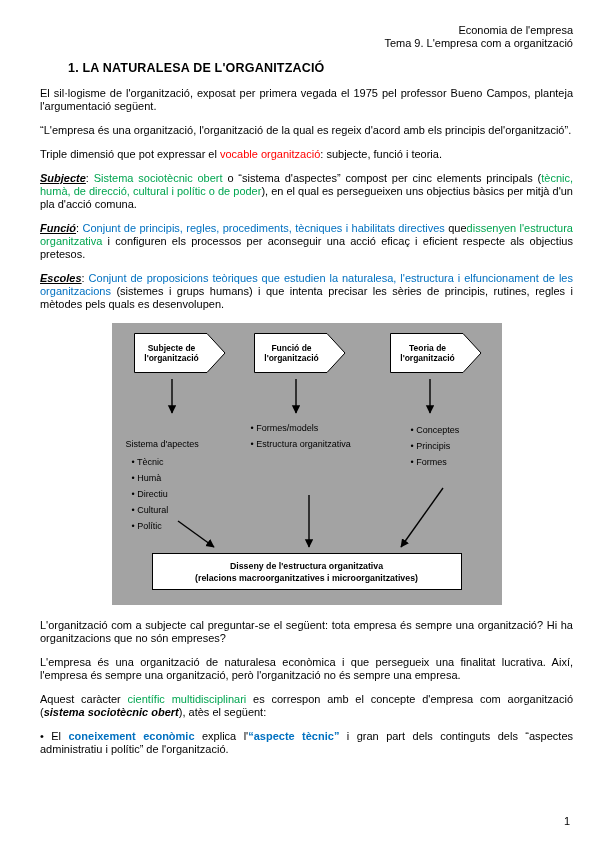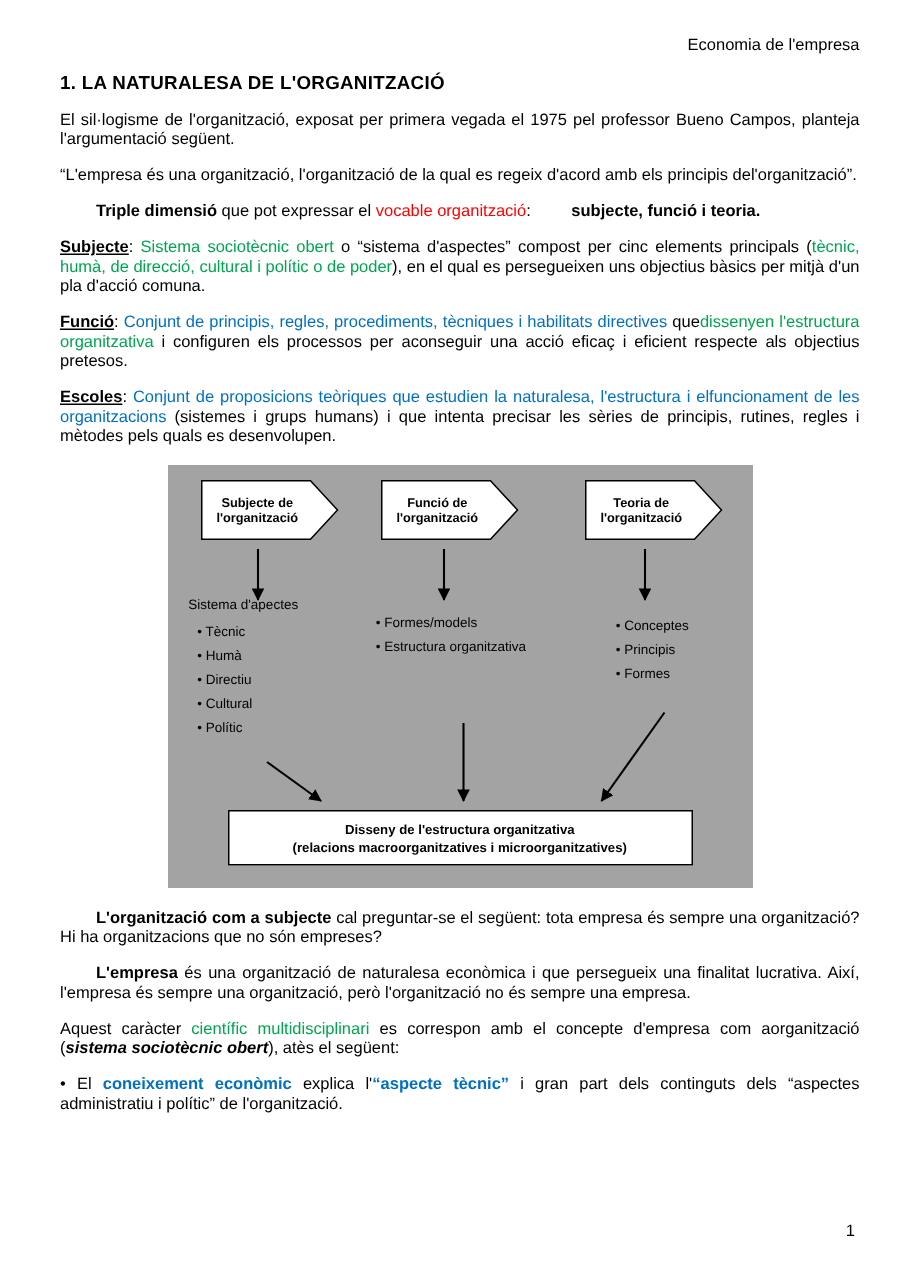--- a/index.html
+++ b/index.html
@@ -6,27 +6,27 @@
   html,body { background:#ffffff; }
   body {
     width:600px; height:848px; position:relative; overflow:hidden;
     font-family:"Liberation Sans", sans-serif;
     font-size:11px; color:#000; line-height:13px;
   }
   .page { padding:24px 27px 0 40px; }
 
   .doc-header { text-align:right; margin-bottom:12px; }
 
-  .title { font-size:12.5px; font-weight:bold; margin-bottom:12px; letter-spacing:0.2px; }
+  .title { font-size:12.5px; font-weight:bold; margin-bottom:12px; letter-spacing:0.2px;margin-left:28px; }
 
   .para { text-align:justify; margin-bottom:11px; }
 
   
-  .st-b    { font-weight:bold;margin-left:24px; }
-  .st-bu   { font-weight:bold; text-decoration:underline; }
+  .st-b    { font-weight:normal; }
+  .st-bu   { font-weight:bold; text-decoration:underline;font-style:italic; }
   .st-bi   { font-weight:bold; font-style:italic; }
   .st-red  { color:#ff0000; }
   .st-green{ color:#00a550; }
   .st-blue { color:#0070c0; }
   .st-blueb{ color:#0070c0; font-weight:bold; }
 
   
   .diagram {
     position:relative; width:390px; height:282px;
     background:#a3a3a3; margin:12px auto 14px auto;
@@ -38,40 +38,41 @@
     position:absolute; left:3px; right:19px; top:0; bottom:0;
     display:flex; align-items:center; justify-content:center;
     text-align:center; font-size:8.5px; font-weight:bold; line-height:10px;
   }
   .arrows { position:absolute; left:0; top:0; pointer-events:none; }
 
   .col { position:absolute; }
   .col-header { margin-bottom:7px; }
   .col .item { margin-bottom:5px; padding-left:6px; }
   .col .item::before { content:"\2022  "; }
-  .col1 { left:14px;  top:88px; }
+  .col1 { left:14px;  top:116px; }
   .col2 { left:133px; top:100px; }
   .col3 { left:293px; top:102px; }
 
   .bottom-box {
     position:absolute; left:40px; top:230px; width:310px; height:37px;
     background:#ffffff; border:1px solid #000;
     display:flex; flex-direction:column; align-items:center; justify-content:center;
     text-align:center; font-size:8.8px; font-weight:bold; line-height:12px;
   }
 
   .page-number { position:absolute; right:30px; bottom:20px; }
 </style>
 </head>
 <body>
 
 <div class="page">
 
   <div class="doc-header">
     <div>Economia de l'empresa</div>
+    <div>Tema 9. L'empresa com a organització</div>
   </div>
 
   <h1 class="title">1. LA NATURALESA DE L'ORGANITZACIÓ</h1>
 
   <p class="para"><span>El sil·logisme de l'organització, exposat per primera vegada el 1975 pel professor Bueno Campos, planteja l'argumentació següent.</span></p>
   <p class="para"><span>“L'empresa és una organització, l'organització de la qual es regeix d'acord amb els principis del'organització”.</span></p>
   <p class="para"><span class="st-b">Triple dimensió</span><span> que pot expressar el </span><span class="st-red">vocable organització</span><span>: </span><span class="st-b">subjecte, funció i teoria.</span></p>
   <p class="para"><span class="st-bu">Subjecte</span><span>: </span><span class="st-green">Sistema sociotècnic obert</span><span> o “sistema d'aspectes” compost per cinc elements principals (</span><span class="st-green">tècnic, humà, de direcció, cultural i polític o de poder</span><span>), en el qual es persegueixen uns objectius bàsics per mitjà d'un pla d'acció comuna.</span></p>
   <p class="para"><span class="st-bu">Funció</span><span>: </span><span class="st-blue">Conjunt de principis, regles, procediments, tècniques i habilitats directives </span><span>que</span><span class="st-green">dissenyen l'estructura organitzativa</span><span> i configuren els processos per aconseguir una acció eficaç i eficient respecte als objectius pretesos.</span></p>
   <p class="para"><span class="st-bu">Escoles</span><span>: </span><span class="st-blue">Conjunt de proposicions teòriques que estudien la naturalesa, l'estructura i elfuncionament de les organitzacions</span><span> (sistemes i grups humans) i que intenta precisar les sèries de principis, rutines, regles i mètodes pels quals es desenvolupen.</span></p>

